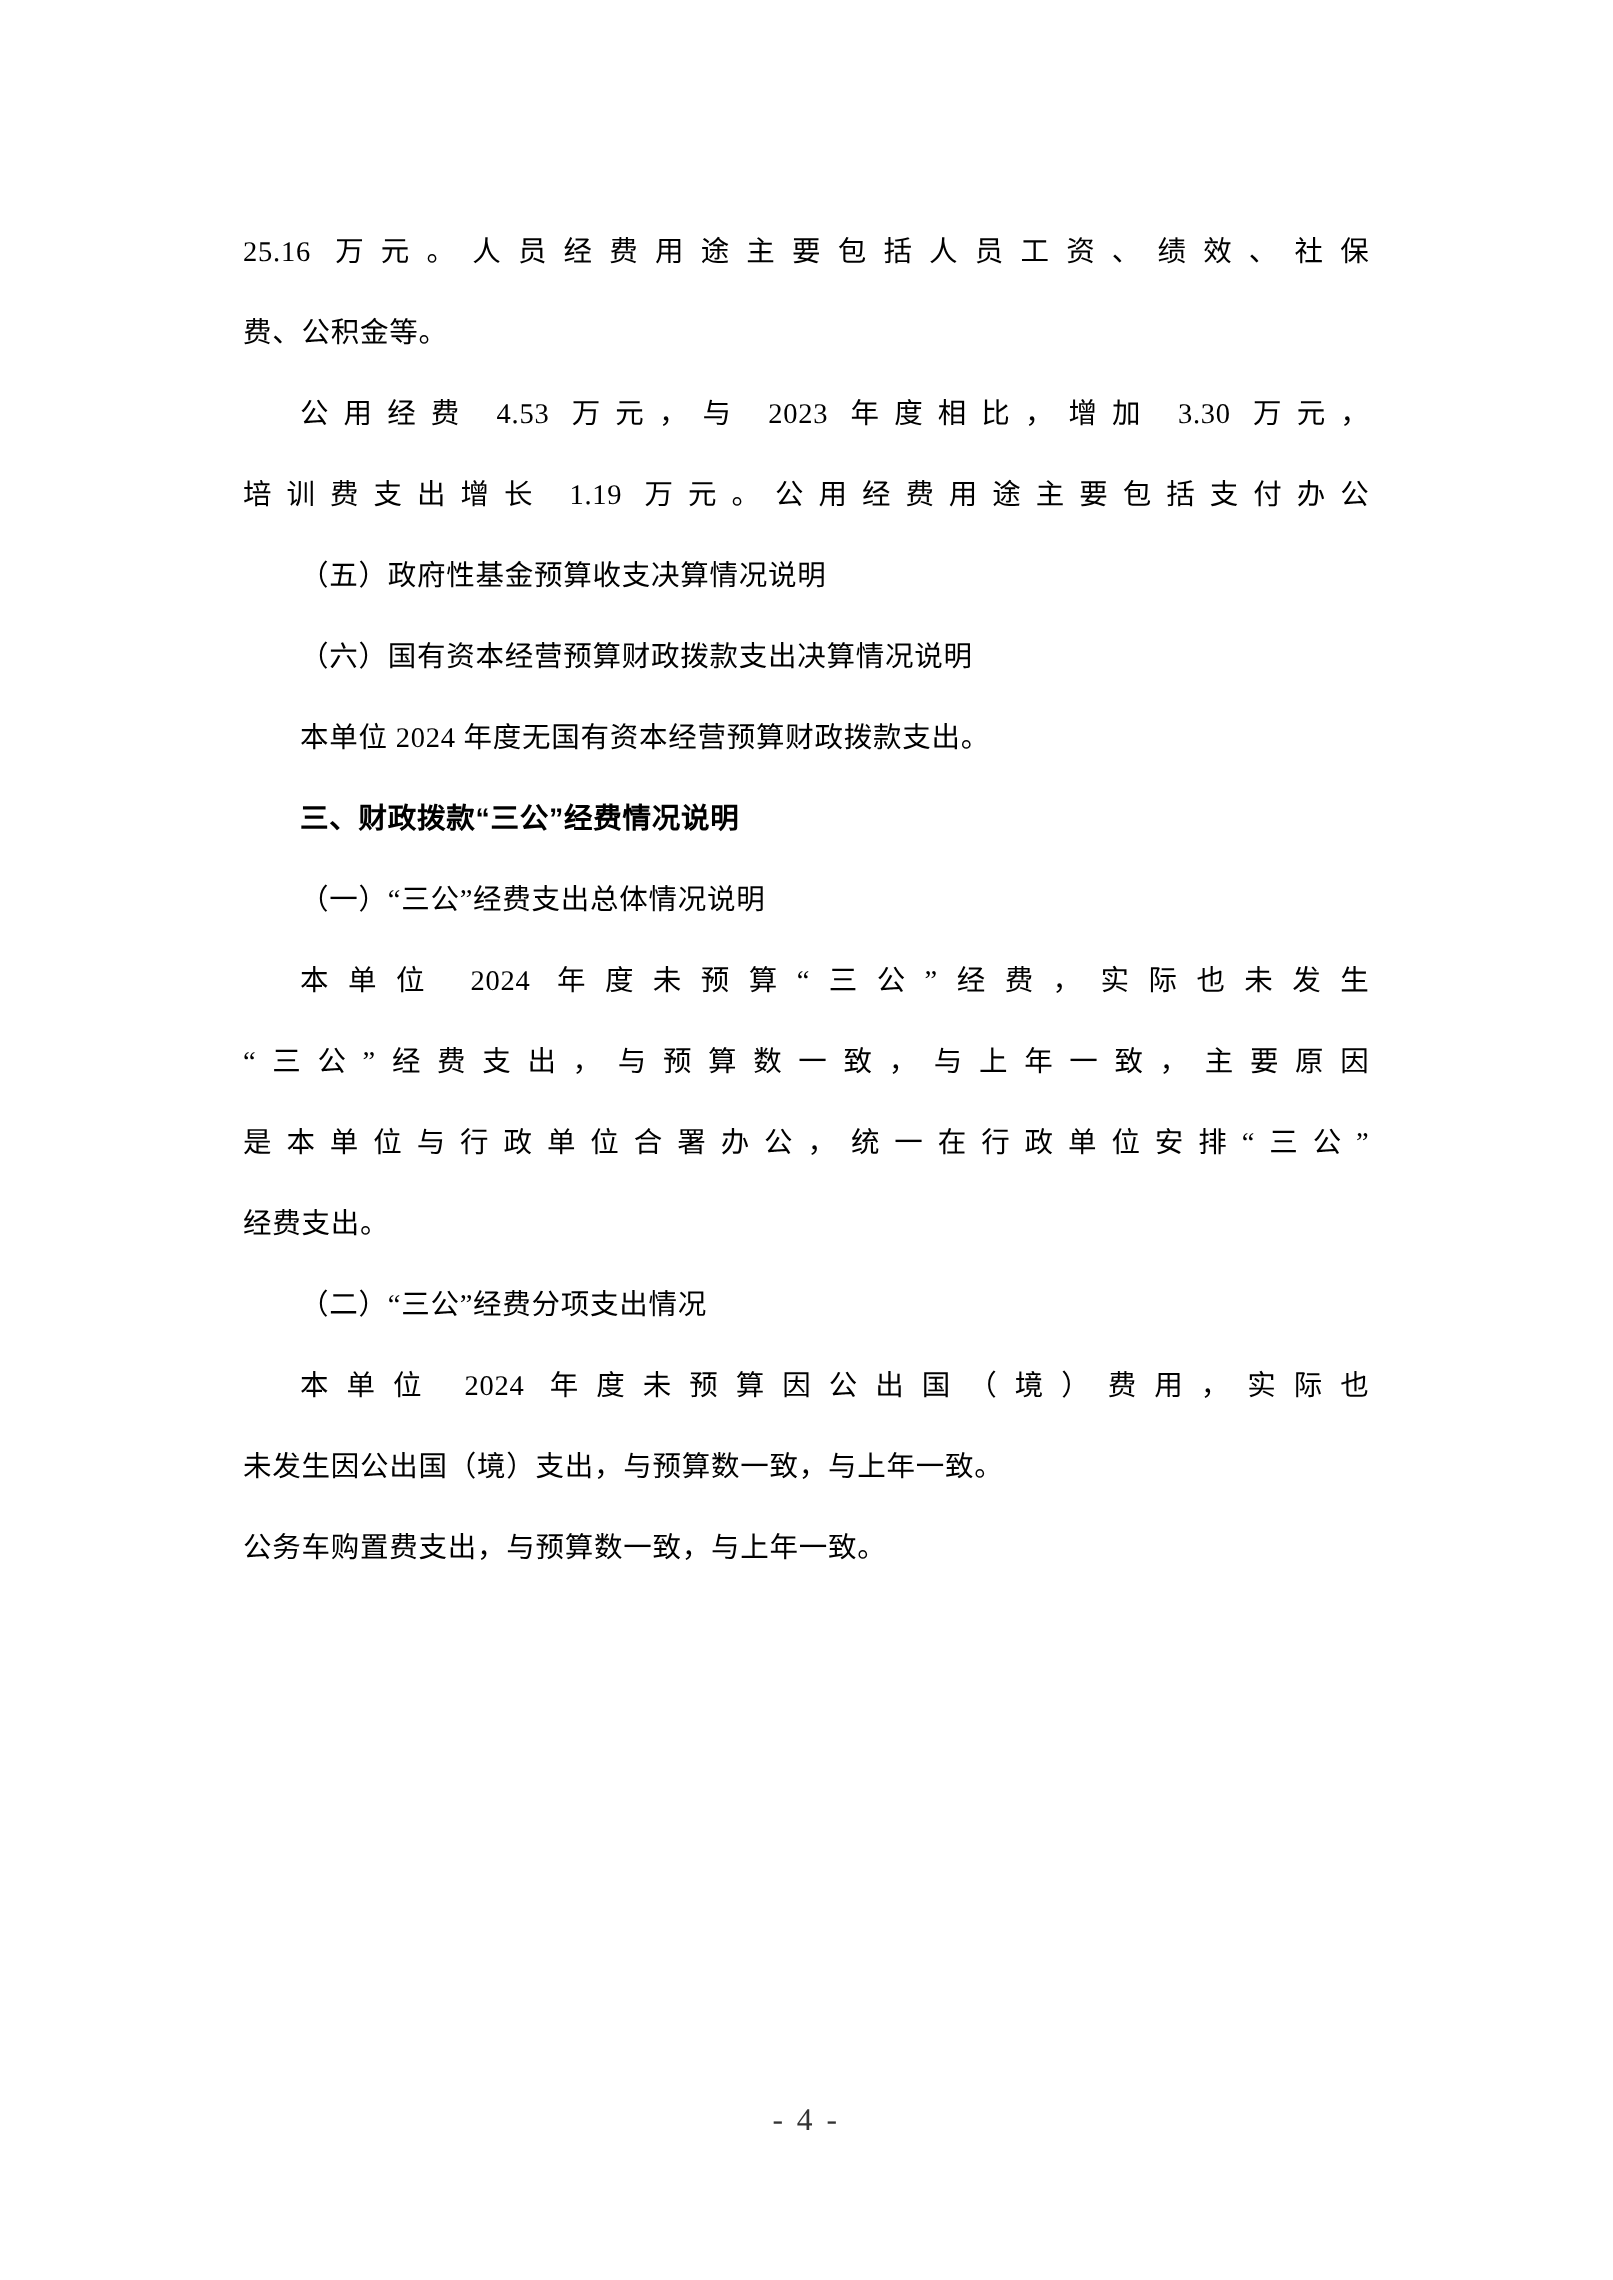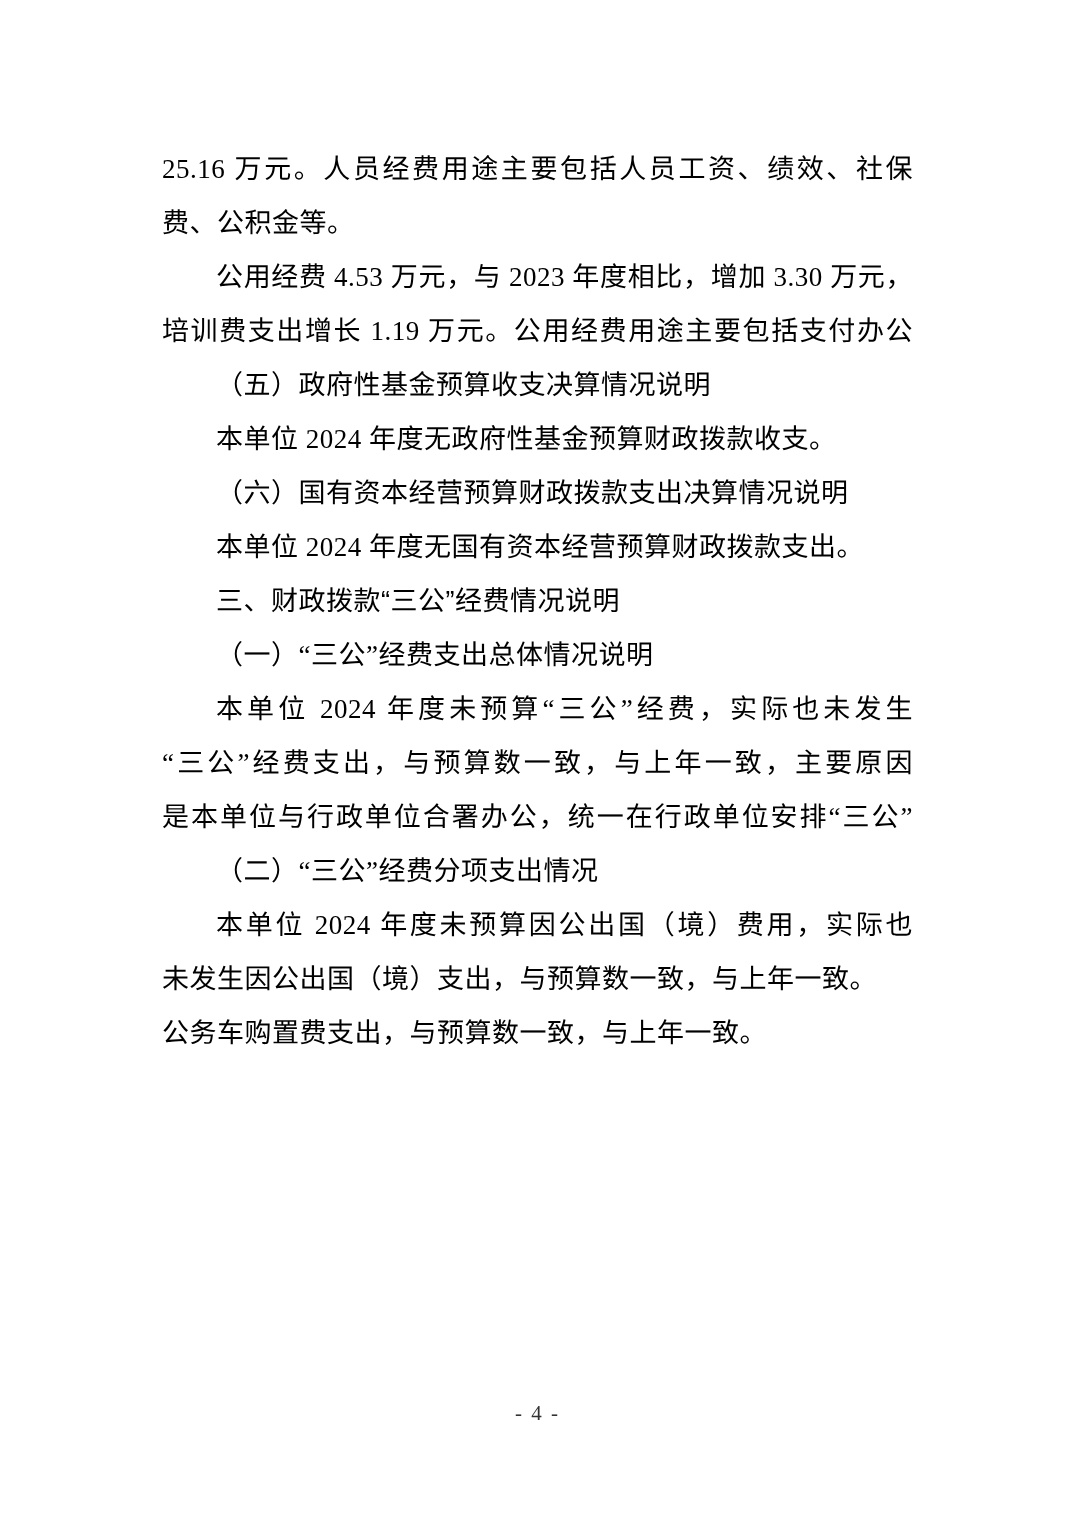--- a/index.html
+++ b/index.html
@@ -15,21 +15,21 @@
   }
 
   .doc-body {
     position: absolute;
     left: 162px;
     top: 142px;
     width: 751px;
   }
 
   .line {
-    font-size: 27px;
+    font-size: 19px;
     line-height: 54px;
     height: 54px;
     white-space: nowrap;
     text-align: left;
     letter-spacing: 0.5px;
   }
 
   
   .line.j {
     white-space: normal;
@@ -41,21 +41,21 @@
   .line.indent { text-indent: 2em; }
 
   
   .heading-kai {
     font-weight: 400;
     font-family: "Liberation Serif", "DejaVu Serif", serif;
   }
 
   
   .heading-hei {
-    font-weight: 400;
+    font-weight: 700;
     font-family: "Liberation Sans", "DejaVu Sans", sans-serif;
   }
 
   .footer {
     position: absolute;
     left: 0;
     top: 1398px;
     width: 100%;
     text-align: center;
     font-size: 21px;
@@ -69,28 +69,28 @@
 <body>
 
 <div class="page">
 
   <div class="doc-body">
     <div class="line j">25.16 万元。人员经费用途主要包括人员工资、绩效、社保</div>
     <div class="line">费、公积金等。</div>
     <div class="line j indent">公用经费 4.53 万元，与 2023 年度相比，增加 3.30 万元，</div>
     <div class="line j">培训费支出增长 1.19 万元。公用经费用途主要包括支付办公</div>
     <div class="line heading-kai indent">（五）政府性基金预算收支决算情况说明</div>
-    <div class="line indent">本单位 2024 年度无政府性基金预算财政拨款收支。</div>
     <div class="line heading-kai indent">（六）国有资本经营预算财政拨款支出决算情况说明</div>
     <div class="line indent">本单位 2024 年度无国有资本经营预算财政拨款支出。</div>
     <div class="line heading-hei indent">三、财政拨款“三公”经费情况说明</div>
     <div class="line heading-kai indent">（一）“三公”经费支出总体情况说明</div>
     <div class="line j indent">本单位 2024 年度未预算“三公”经费，实际也未发生</div>
     <div class="line j">“三公”经费支出，与预算数一致，与上年一致，主要原因</div>
     <div class="line j">是本单位与行政单位合署办公，统一在行政单位安排“三公”</div>
+    <div class="line">经费支出。</div>
     <div class="line heading-kai indent">（二）“三公”经费分项支出情况</div>
     <div class="line j indent">本单位 2024 年度未预算因公出国（境）费用，实际也</div>
     <div class="line">未发生因公出国（境）支出，与预算数一致，与上年一致。</div>
     <div class="line">公务车购置费支出，与预算数一致，与上年一致。</div>
   </div>
 
   <div class="footer">- 4 -</div>
 
 </div>
 

